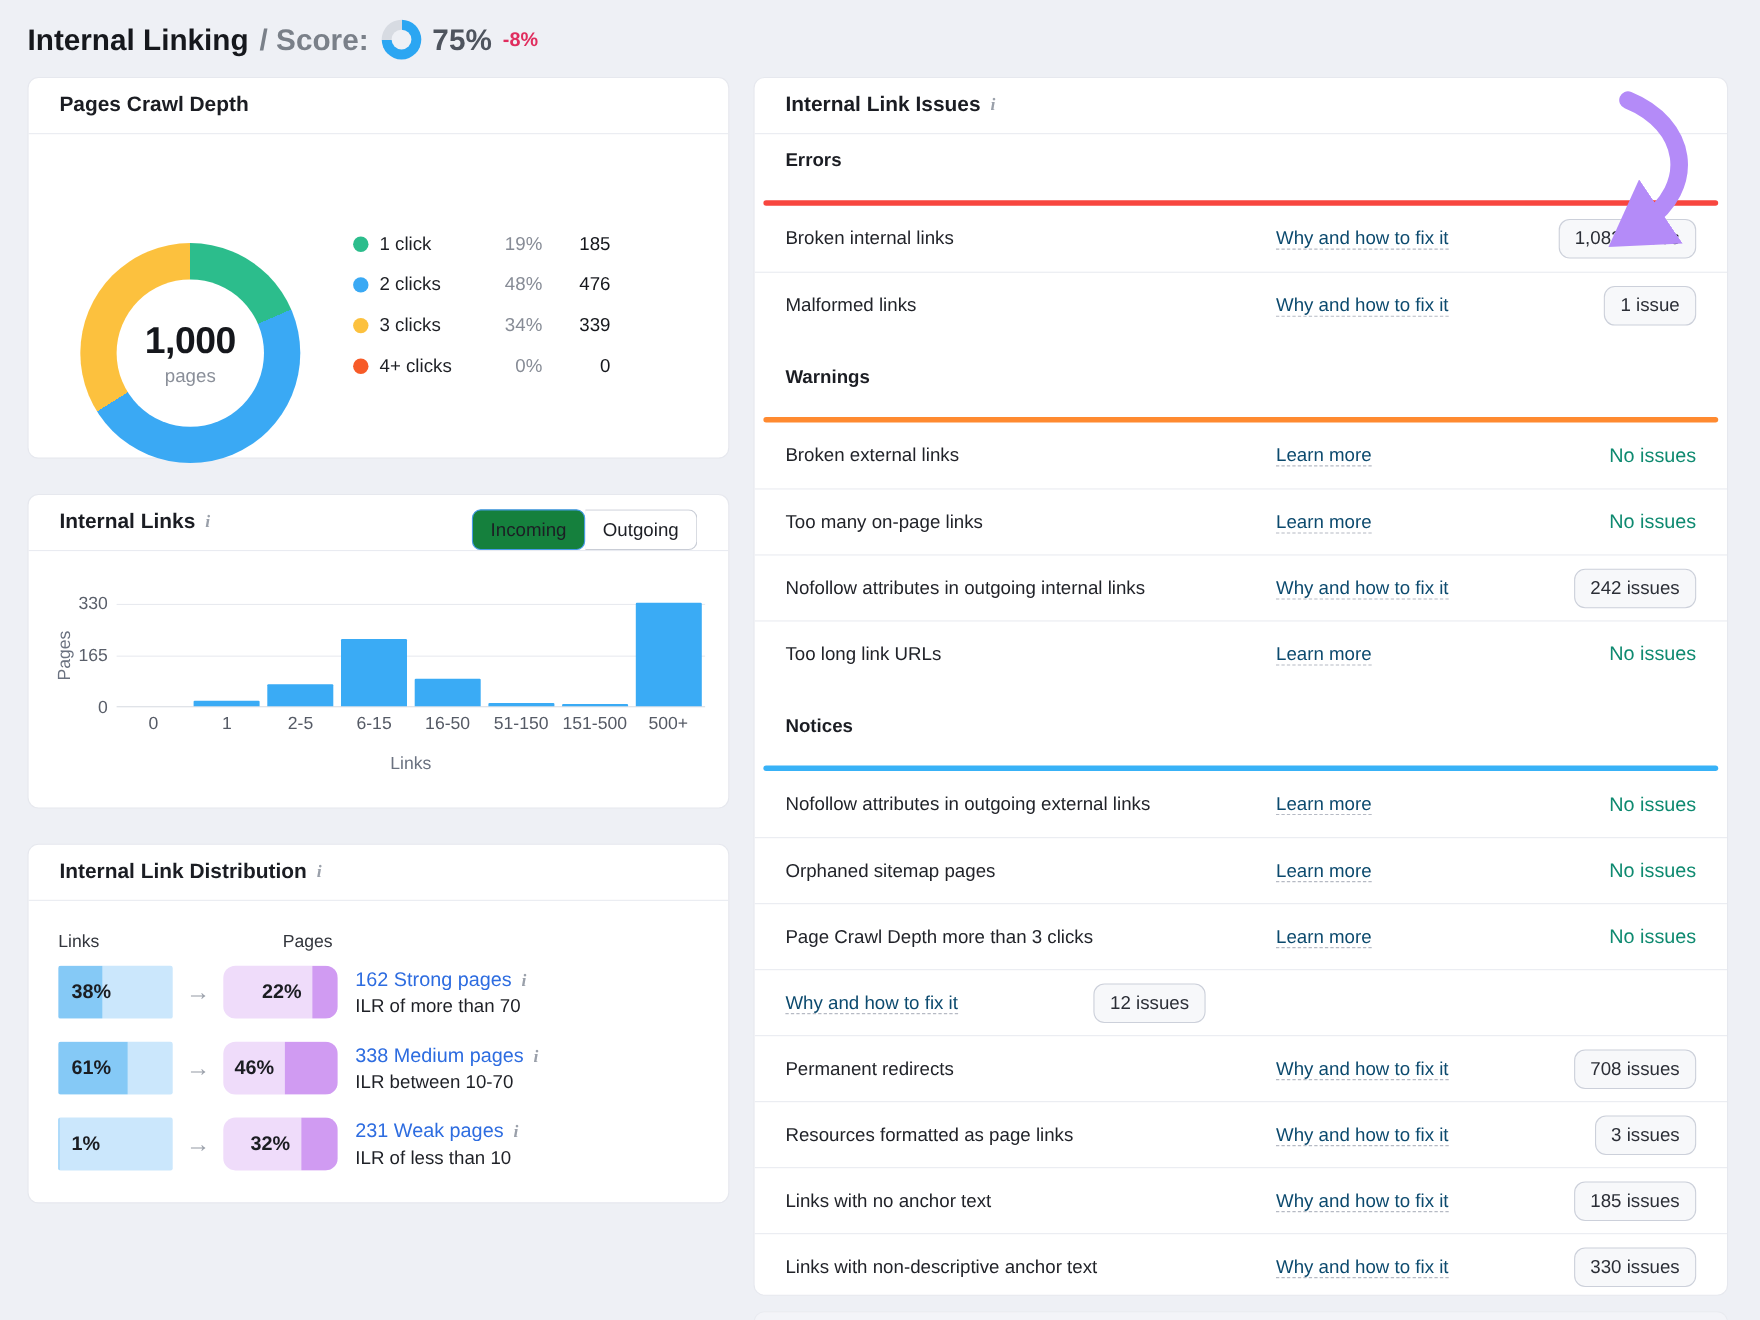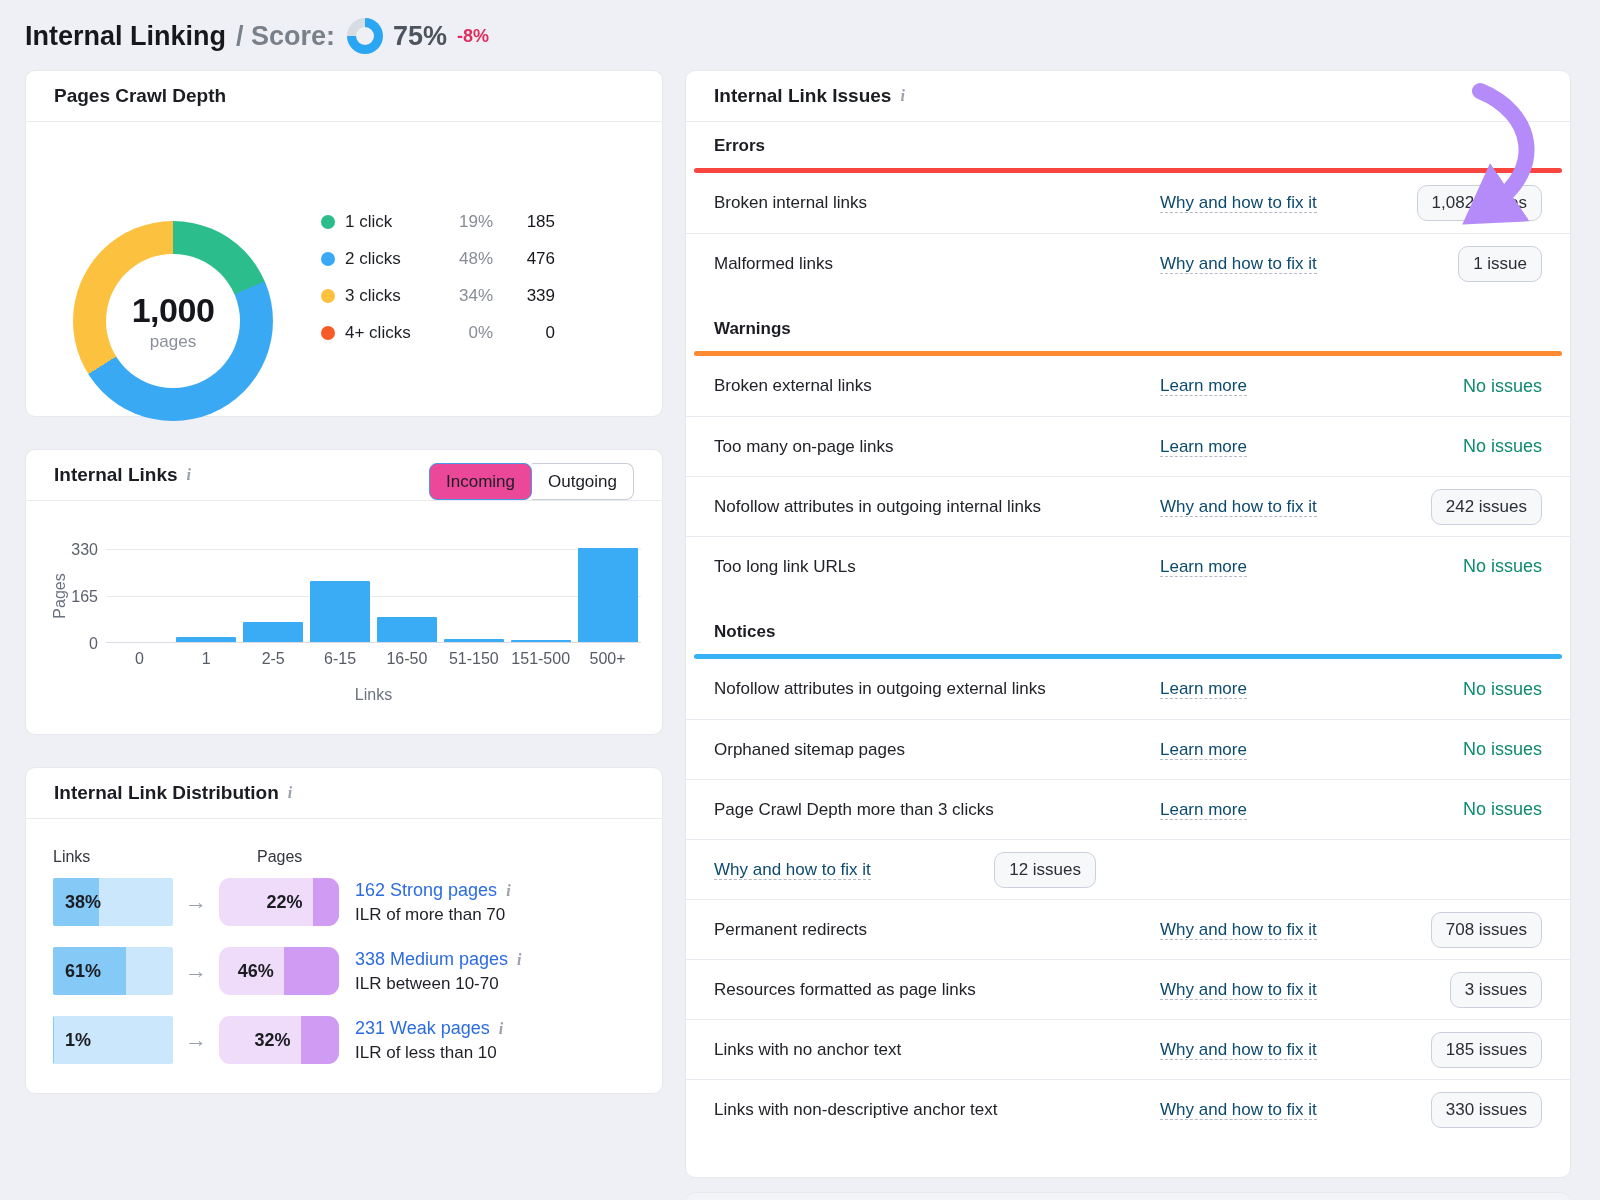--- a/index.html
+++ b/index.html
@@ -39,54 +39,54 @@
   .legend-dot { width:14px; height:14px; border-radius:50%; flex:none; }
   .legend-label { font-size:17px; color:#1d1f24; margin-left:10px; width:100px; }
   .legend-pct { font-size:17px; color:#878c96; width:48px; text-align:right; }
   .legend-val { font-size:17px; color:#15171c; width:62px; text-align:right; }
 
   
   .card-links { height:286px; }
   .toggle-group { position:absolute; right:28px; top:13px; display:flex; }
   .toggle-seg { font-size:17px; color:#1c1e24; padding:7px 16px; border:1px solid #c9cdd6;
                 background:#fff; cursor:pointer; line-height:21px; }
-  .toggle-seg.active { background:#ec4899; border-color:#469ae8; border-radius:8px; position:relative; z-index:1; }
+  .toggle-seg.active { background:#15803d; border-color:#469ae8; border-radius:8px; position:relative; z-index:1; }
   .toggle-seg.inactive { border-left:none; border-radius:0 8px 8px 0; }
   .plot { position:absolute; left:80px; top:99px; width:535px; height:94px; border-bottom:1px solid #d9dce3; }
   .gridline { position:absolute; left:0; right:0; height:1px; background:#e8eaef; }
   .bars { position:absolute; left:0; right:0; bottom:0; top:0; display:flex; align-items:flex-end; }
   .bar-slot { flex:1; display:flex; justify-content:center; align-items:flex-end; height:100%; }
   .bar { width:60px; border-radius:1px 1px 0 0; }
   .y-tick { position:absolute; width:46px; text-align:right; font-size:16px; color:#5a5f6a; left:26px; }
   .ylabel { position:absolute; left:34px; top:146px; transform:translate(-50%,-50%) rotate(-90deg);
             font-size:16px; color:#6b7280; }
   .x-ticks { position:absolute; left:80px; top:200px; width:535px; display:flex; }
   .x-tick { flex:1; text-align:center; font-size:16px; color:#565b66; }
   .xlabel { position:absolute; left:80px; width:535px; top:236px; text-align:center; font-size:16px; color:#6b7280; }
 
   
   .card-dist { height:327px; }
   .dist-colhead { position:absolute; font-size:16px; color:#33363d; top:80px; }
   .dist-rows { position:absolute; left:27px; top:110px; right:27px; }
   .dist-row { display:flex; align-items:center; margin-bottom:21px; height:48px; }
-  .dist-bar { width:120px; height:48px; position:relative; border-radius:2px; overflow:hidden; flex:none;padding-left:45px; }
+  .dist-bar { width:104px; height:48px; position:relative; border-radius:2px; overflow:hidden; flex:none;padding-left:45px; }
   .dist-bar.links-bar { background:#cbe7fc; }
   .dist-bar.pages-bar { background:#efdcfa;border-radius:11px; }
   .links-fill { position:absolute; left:0; top:0; bottom:0; background:#85c9f6; }
   .pages-fill { position:absolute; right:0; top:0; bottom:0; background:#d09bf2; }
   .dist-pct { position:absolute; top:50%; transform:translateY(-50%); font-size:18px; font-weight:700; color:#1b1d22; z-index:2; }
   .links-pct { left:12px; }
   .dist-arrow { width:46px; text-align:center; color:#9aa0aa; font-size:22px; flex:none; }
   .dist-text { margin-left:16px; }
   .dist-link { font-size:18px; color:#2d6ce0; text-decoration:none; cursor:pointer; }
   .dist-desc { font-size:17px; color:#1e2026; margin-top:4px; }
 
   
   .card-issues { height:1108px; overflow:hidden; }
-  .section-title { font-size:17px; font-weight:700; color:#1b1d23; padding:26px 28px 12px; }
+  .section-title { font-size:17px; font-weight:700; color:#1b1d23; padding:26px 28px 26px; }
   .issues-section:first-child .section-title { padding-top:14px; }
   .section-bar { height:5px; margin:0 8px; border-radius:3px; }
   .issue-row { display:flex; align-items:center; height:60px; padding:0 28px; }
   .issue-row + .issue-row { border-top:1px solid #e9ebf1; }
   .issue-label { flex:1; font-size:17px; color:#212329; padding-right:12px; }
   .issue-action { width:212px; flex:none; font-size:17px; color:#0c4a6e; text-decoration:none;
                   border-bottom:1px dashed #b6bac4; align-self:center; cursor:pointer;
                   width:auto; min-width:0; }
   .action-cell { width:212px; flex:none; }
   .issue-result { width:170px; flex:none; text-align:right; }

